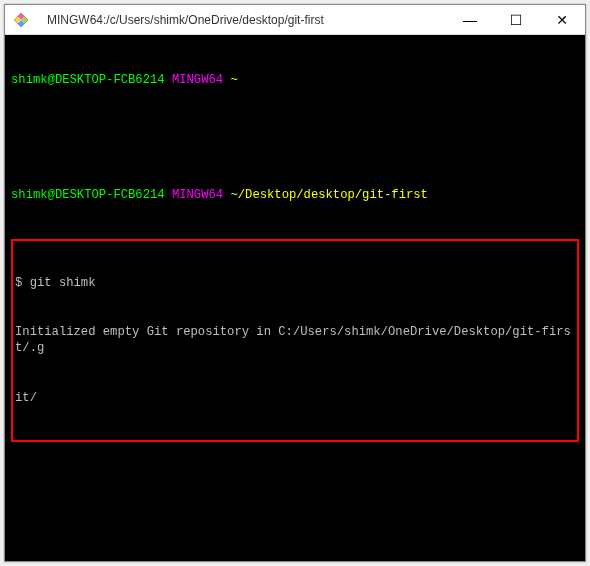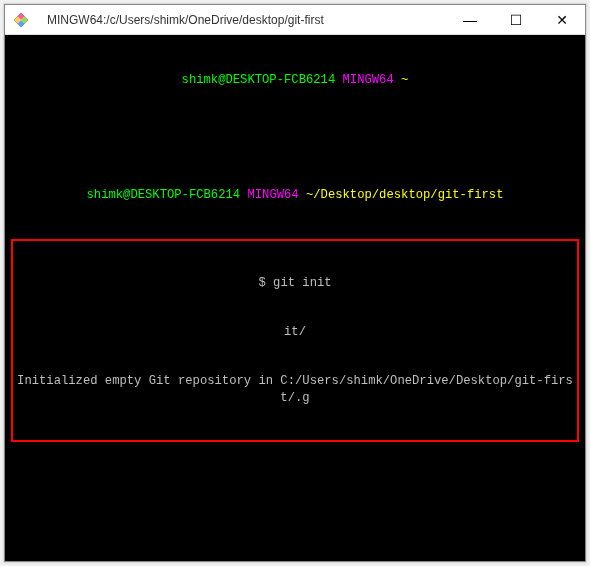--- a/index.html
+++ b/index.html
@@ -59,21 +59,20 @@
   .terminal {
     flex: 1;
     background: #000;
     color: #ccc;
     font-size: 12.2px;
     line-height: 1.35;
     padding: 4px 6px;
     overflow: hidden;
     white-space: pre-wrap;
     word-break: break-all;
-    text-align: center;
   }
   .green { color: #00ff00; }
   .magenta { color: #ff00ff; }
   .yellow { color: #ffff00; }
   .grey { color: #bfbfbf; }
   .boxed {
     border: 2px solid #ff0000;
     padding: 1px 2px;
     margin: 2px 0;
   }
@@ -100,23 +99,23 @@
       <div class="title-btn close">✕</div>
     </div>
   </div>
 
   <div class="terminal">
     <span class="line"><span class="green">shimk@DESKTOP-FCB6214</span> <span class="magenta">MINGW64</span> <span class="yellow">~</span></span>
     <span class="line">&nbsp;</span>
 
     <span class="line"><span class="green">shimk@DESKTOP-FCB6214</span> <span class="magenta">MINGW64</span> <span class="yellow">~/Desktop/desktop/git-first</span></span>
     <div class="boxed">
-      <span class="line"><span class="grey">$</span> <span class="grey">git init</span></span>
+      <span class="line"><span class="grey">$</span> <span class="grey">git shimk</span></span>
+      <span class="line grey">Initialized empty Git repository in C:/Users/shimk/OneDrive/Desktop/git-first/.g</span>
       <span class="line grey">it/</span>
-      <span class="line grey">Initialized empty Git repository in C:/Users/shimk/OneDrive/Desktop/git-first/.g</span>
     </div>
     <span class="line" style="height:4px"></span>
 
     
     
     
 
     
     
   </div>

